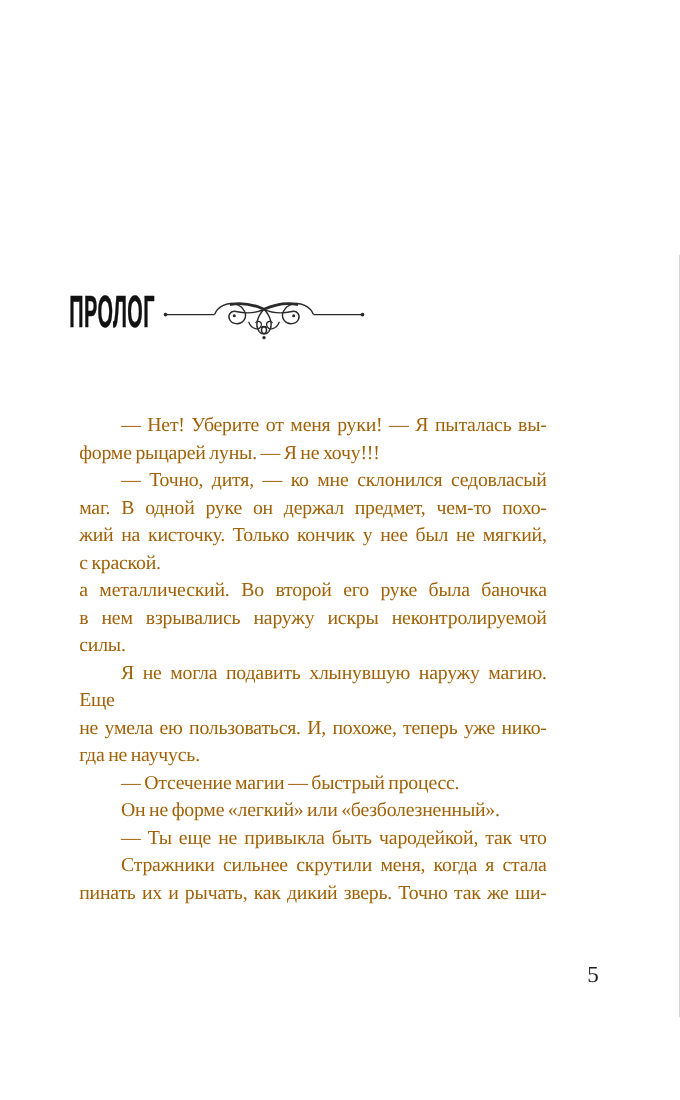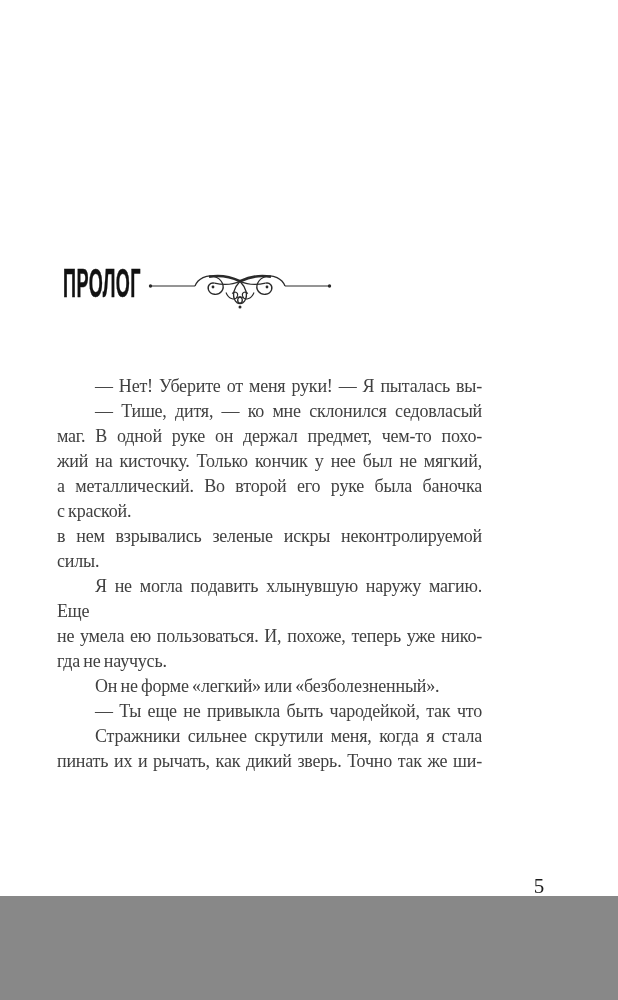--- a/index.html
+++ b/index.html
@@ -1,19 +1,19 @@
 <!DOCTYPE html>
 <html lang="ru"><head>
 <meta charset="utf-8">
 <style>
   html, body { margin: 0; padding: 0; background: #888; }
   .page {
     position: relative;
     width: 618px;
-    height: 896px;
+    height: 1000px;
     margin: 0 auto;
     background: #ffffff;
     font-family: "Liberation Serif", "DejaVu Serif", serif;
     color: #1c1c1c;
     overflow: hidden;
   }
   .chapter-title {
     position: absolute;
     left: 63px;
     top: 263px;
@@ -28,28 +28,28 @@
     transform-origin: left top;
     letter-spacing: 1px;
   }
   .ornament {
     position: absolute;
     left: 147px;
     top: 264px;
   }
   .text-block {
     position: absolute;
-    left: 57px;
+    left: 72px;
     top: 374px;
     width: 425px;
     font-size: 18px;
     line-height: 25px;
     letter-spacing: -0.2px;
     word-spacing: -1px;
-    color: #404040;
+    color: #a16207;
   }
   .line {
     text-align: justify;
     text-align-last: justify;
   }
   .line.last {
     text-align-last: left;
   }
   .line.indent {
     text-indent: 38px;
@@ -82,30 +82,32 @@
       <path d="M67.5 19.2 C76 21 85 21 93 17.2" stroke-width="1.2"></path>
       <path d="M79 28.5 C81.5 35.5 89 37 90.5 31.8 C91.5 28.3 87 26.8 85.2 29.6" stroke-width="1.1"></path>
       <path d="M93 17.2 C87 23.5 84.5 31.5 88.5 37.2 C91.3 41 95.6 39.6 95.3 35.8 C95 32.8 91.8 32 90.3 34.2" stroke-width="1.35"></path>
     </g>
     <use href="#fl-left" transform="translate(186 0) scale(-1 1)"></use>
     <circle cx="93" cy="43" r="1.5" fill="#2a2a2a"></circle>
   </svg>
 
   <div class="text-block">
       <div class="line indent">— Нет! Уберите от меня руки! — Я пыталась вы-</div>
-      <div class="line indent">— Тише, дитя, — ко мне склонился седовласый</div>
+      <div class="line last">форме рыцарей луны. — Я не хочу!!!</div>
+      <div class="line indent">— Точно, дитя, — ко мне склонился седовласый</div>
       <div class="line">маг. В одной руке он держал предмет, чем-то похо-</div>
       <div class="line">жий на кисточку. Только кончик у нее был не мягкий,</div>
+      <div class="line last">с краской.</div>
       <div class="line">а металлический. Во второй его руке была баночка</div>
-      <div class="line last">с краской.</div>
-      <div class="line">в нем взрывались зеленые искры неконтролируемой</div>
+      <div class="line">в нем взрывались наружу искры неконтролируемой</div>
       <div class="line last">силы.</div>
       <div class="line indent">Я не могла подавить хлынувшую наружу магию. Еще</div>
       <div class="line">не умела ею пользоваться. И, похоже, теперь уже нико-</div>
       <div class="line last">гда не научусь.</div>
+      <div class="line indent last">— Отсечение магии — быстрый процесс.</div>
       <div class="line indent last">Он не форме «легкий» или «безболезненный».</div>
       <div class="line indent">— Ты еще не привыкла быть чародейкой, так что</div>
       <div class="line indent">Стражники сильнее скрутили меня, когда я стала</div>
       <div class="line">пинать их и рычать, как дикий зверь. Точно так же ши-</div>
     </div>
 
   <div class="page-number">5</div>
 
 </div>
 

